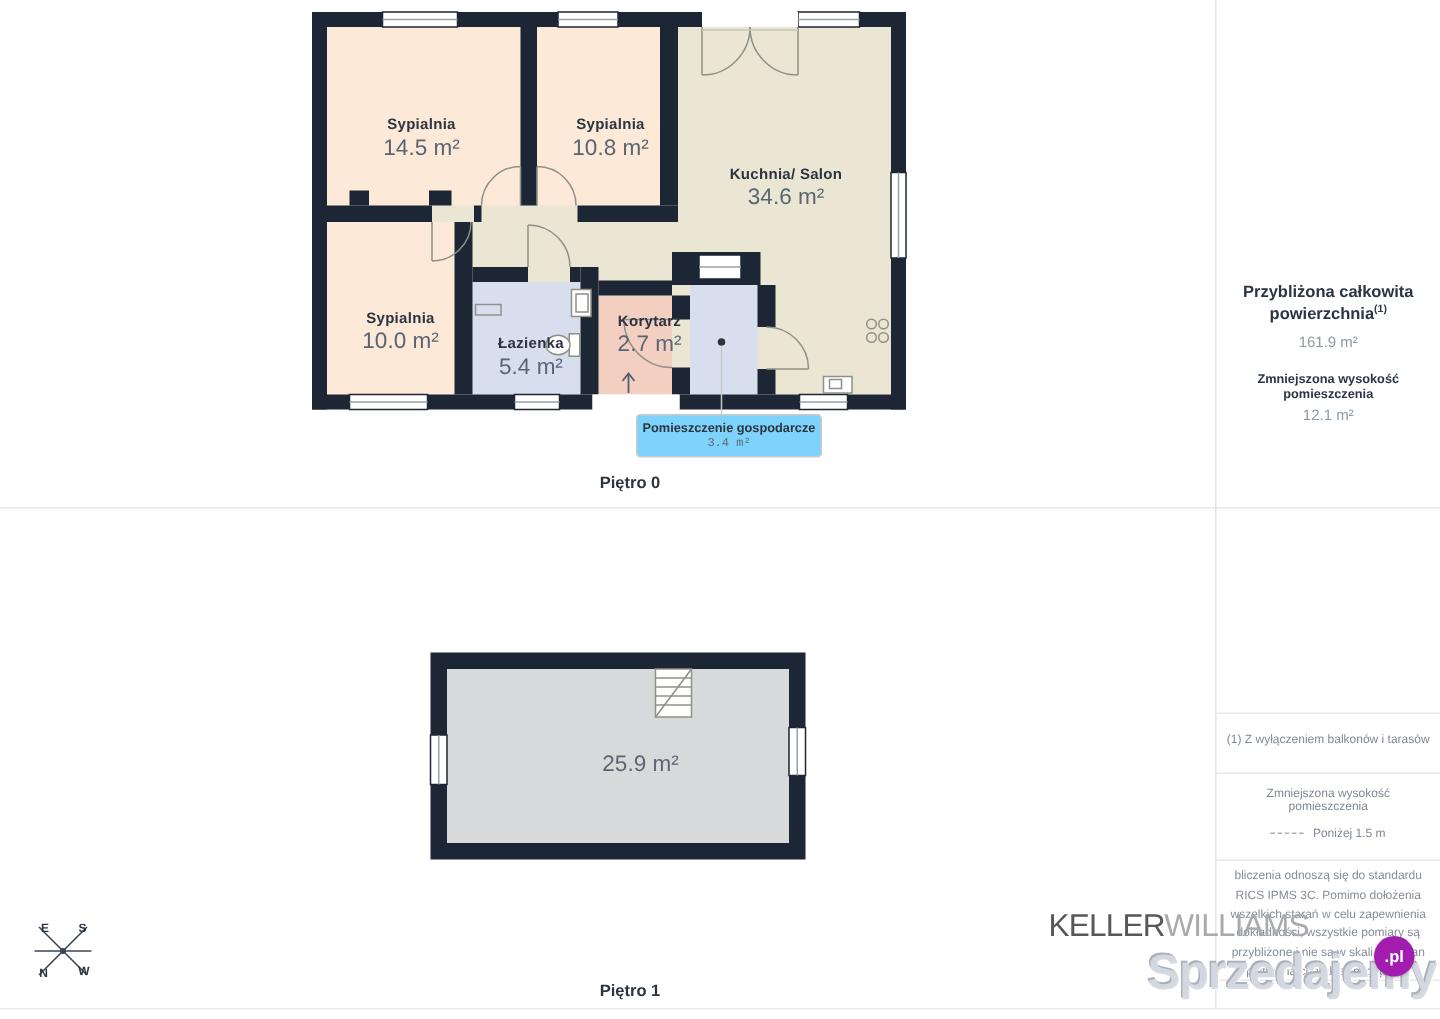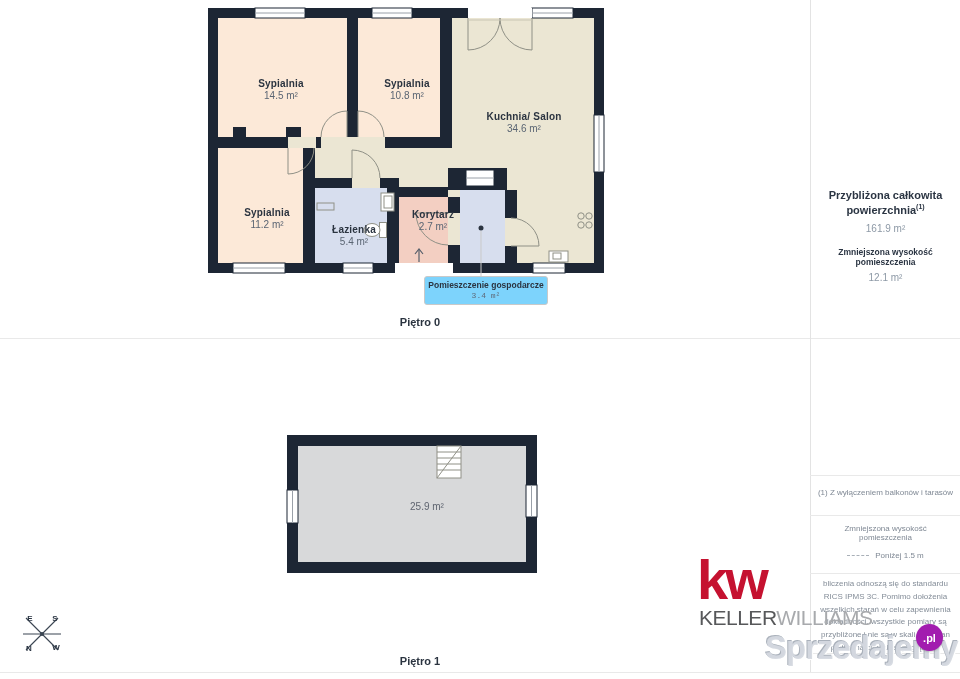--- a/index.html
+++ b/index.html
@@ -6,21 +6,21 @@
   .stage{position:relative;width:960px;height:679px;background:#fff;overflow:hidden;
          font-family:"Liberation Sans",sans-serif;}
   .abs{position:absolute;}
   svg{display:block;}
   
   .hdiv{position:absolute;height:1px;background:#e9e9e9;}
   .vdiv{position:absolute;width:1px;background:#e3e3e3;}
   
   .room-label{position:absolute;transform:translateX(-50%);text-align:center;white-space:nowrap;}
   .room-label .rname{font-size:10px;font-weight:bold;color:#2b3440;letter-spacing:.2px;margin-top:16px;}
-  .room-label .rarea{font-size:10px;color:#5a6573;margin-top:1px;}
+  .room-label .rarea{font-size:15px;color:#5a6573;margin-top:1px;}
   .floor-label{position:absolute;transform:translateX(-50%);font-size:11px;font-weight:bold;color:#2b3440;padding-left:20px;}
   
   .callout{position:absolute;left:424px;top:276px;width:118px;background:#7dd3fc;border:1px solid #c9c9c9;
            border-radius:3px;text-align:center;padding:3px 2px 4px 2px;}
   .callout .cname{font-size:8.5px;font-weight:bold;color:#2b3440;}
   .callout .carea{font-size:8px;color:#5f6b7a;margin-top:1px;font-family:Liberation Mono, monospace;}
   
   .sidebar-block{position:absolute;left:811px;width:149px;text-align:center;}
   .sb-title{font-size:11px;font-weight:bold;color:#2b3543;line-height:1.3;padding:0 8px;}
   .sb-title sup{font-size:7px;}
@@ -215,21 +215,21 @@
   <div class="room-label" style="left:407px;top:62px">
     <div class="rname">Sypialnia</div>
     <div class="rarea">10.8 m²</div>
   </div>
   <div class="room-label" style="left:524px;top:95px">
     <div class="rname">Kuchnia/ Salon</div>
     <div class="rarea">34.6 m²</div>
   </div>
   <div class="room-label" style="left:267px;top:191px">
     <div class="rname">Sypialnia</div>
-    <div class="rarea">11.2 m²</div>
+    <div class="rarea">10.0 m²</div>
   </div>
   <div class="room-label" style="left:354px;top:208px">
     <div class="rname">Łazienka</div>
     <div class="rarea">5.4 m²</div>
   </div>
   <div class="room-label" style="left:433px;top:193px">
     <div class="rname">Korytarz</div>
     <div class="rarea">2.7 m²</div>
   </div>
 
@@ -269,21 +269,20 @@
     <div class="legend-row">
       <span class="legend-dash"></span>
       <span class="sb-note" style="padding:0">Poniżej 1.5 m</span>
     </div>
   </div>
 
   <div class="hdiv" style="left:810px;top:573px;width:150px"></div>
   <div class="legal">bliczenia odnoszą się do standardu RICS IPMS 3C. Pomimo dołożenia wszelkich starań w celu zapewnienia dokładności, wszystkie pomiary są przybliżone i nie są w skali. Ten plan piętra ma charakter poglądowy</div>
   <div class="hdiv" style="left:810px;top:653px;width:150px"></div>
 
-  <div class="kw-mark">kw</div>
   <div class="kw-name">
     <span class="kw-keller">KELLER</span><span class="kw-williams">WILLIAMS</span>
   </div>
 
   <div class="watermark">Sprzedajemy</div>
   <div class="wm-badge">.pl</div>
 
 </div>
 
 </body></html>

